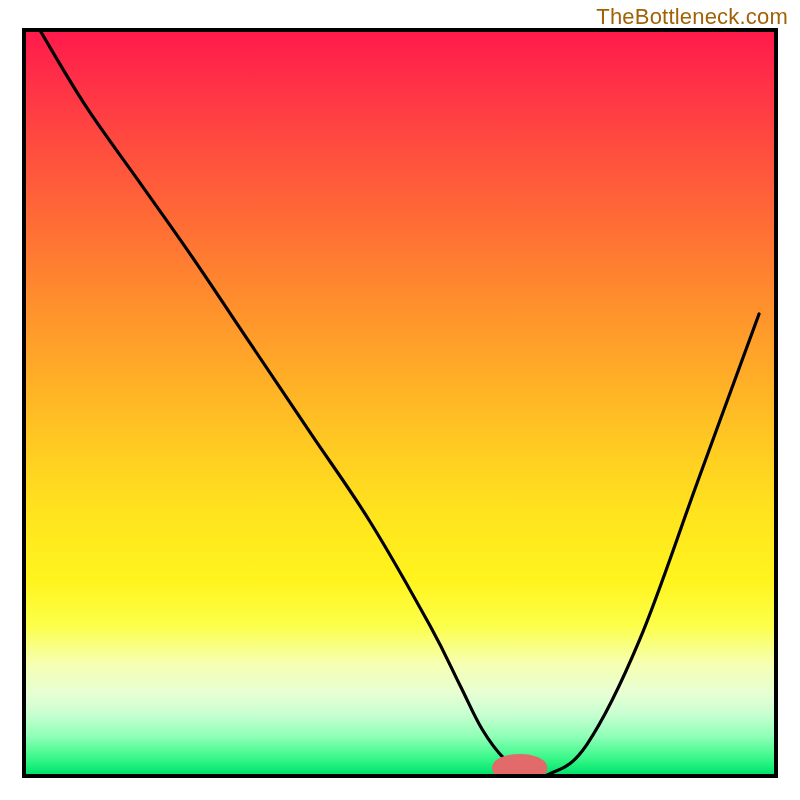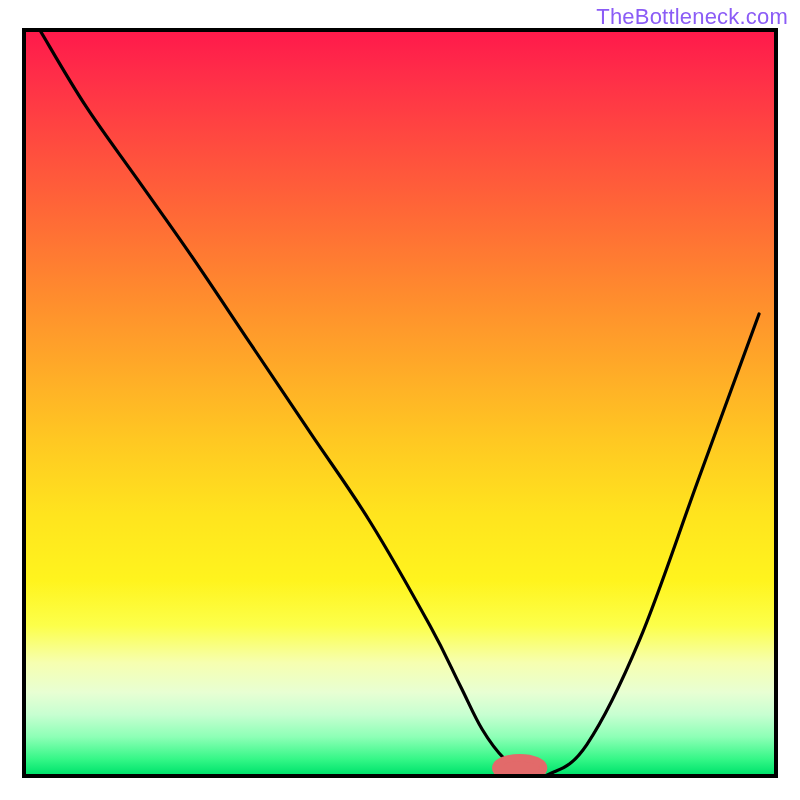--- a/index.html
+++ b/index.html
@@ -12,21 +12,21 @@
   }
   .container {
     position: relative;
     width: 800px;
     height: 800px;
   }
   .watermark {
     position: absolute;
     top: 4px;
     right: 12px;
-    color: #8b5cf6;
+    color: #a16207;
     font-size: 22px;
     font-weight: 500;
     letter-spacing: 0.2px;
     z-index: 3;
   }
   .plot-frame {
     position: absolute;
     left: 22px;
     top: 28px;
     width: 756px;

